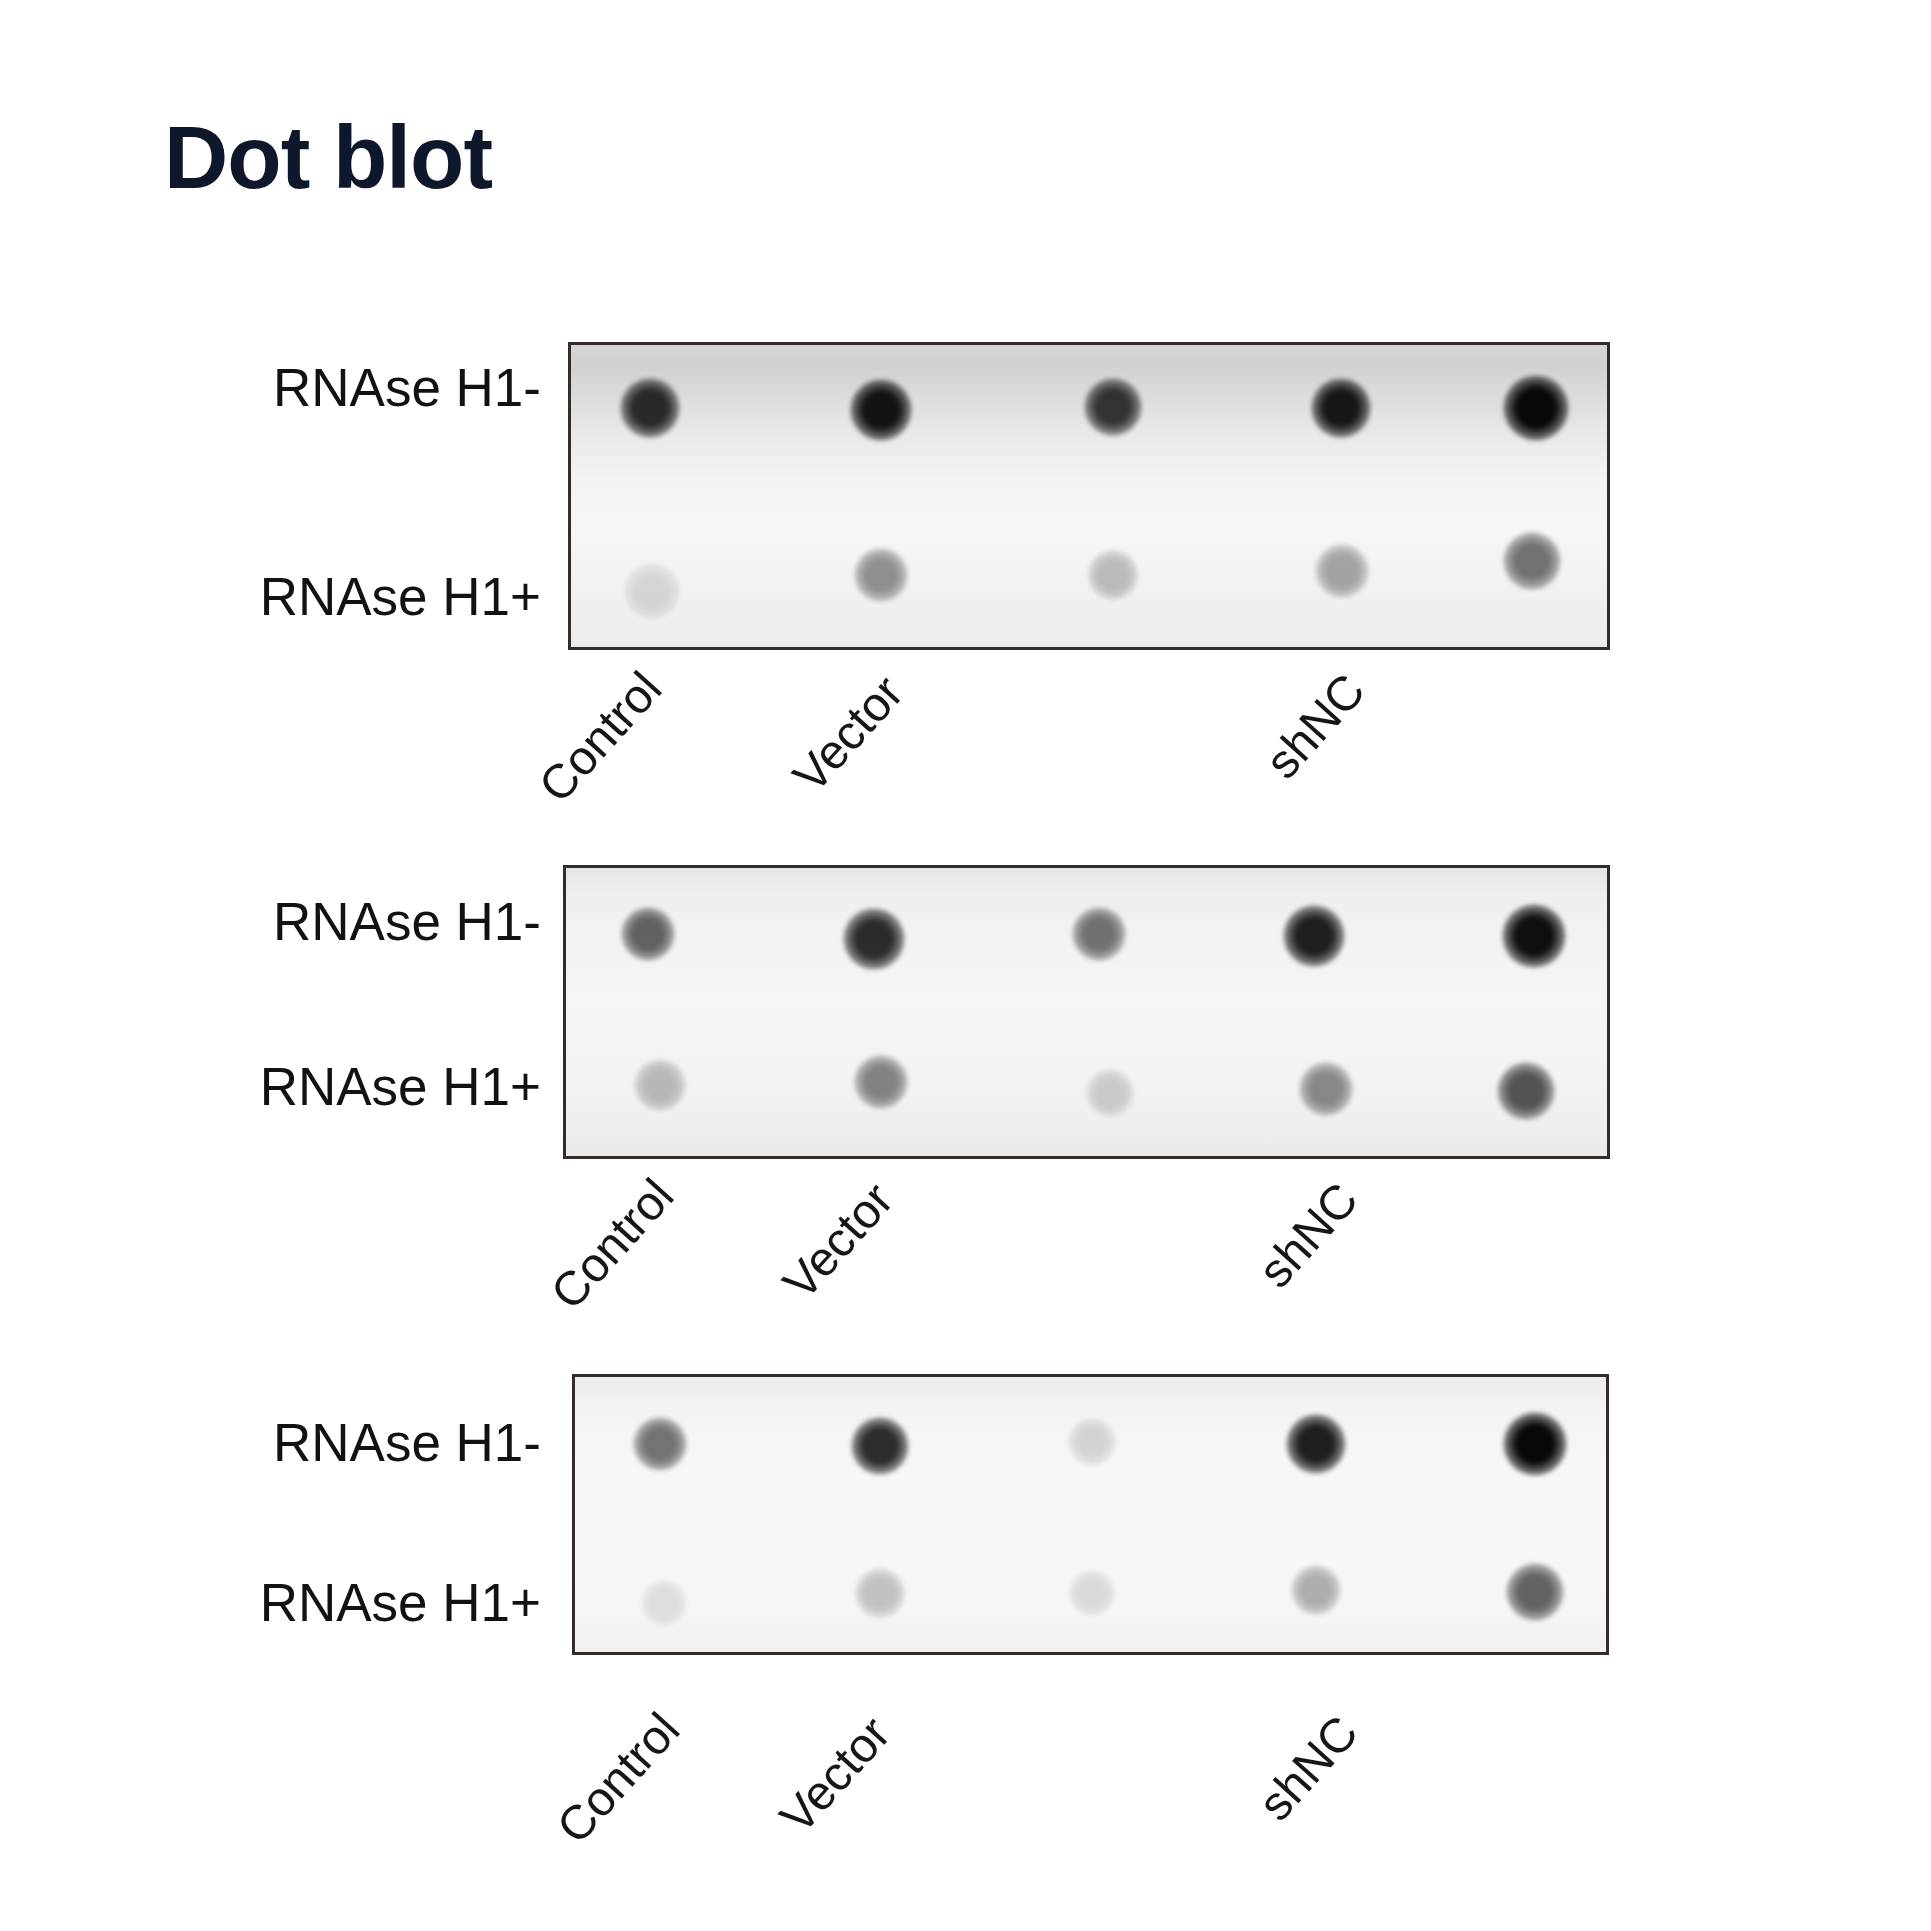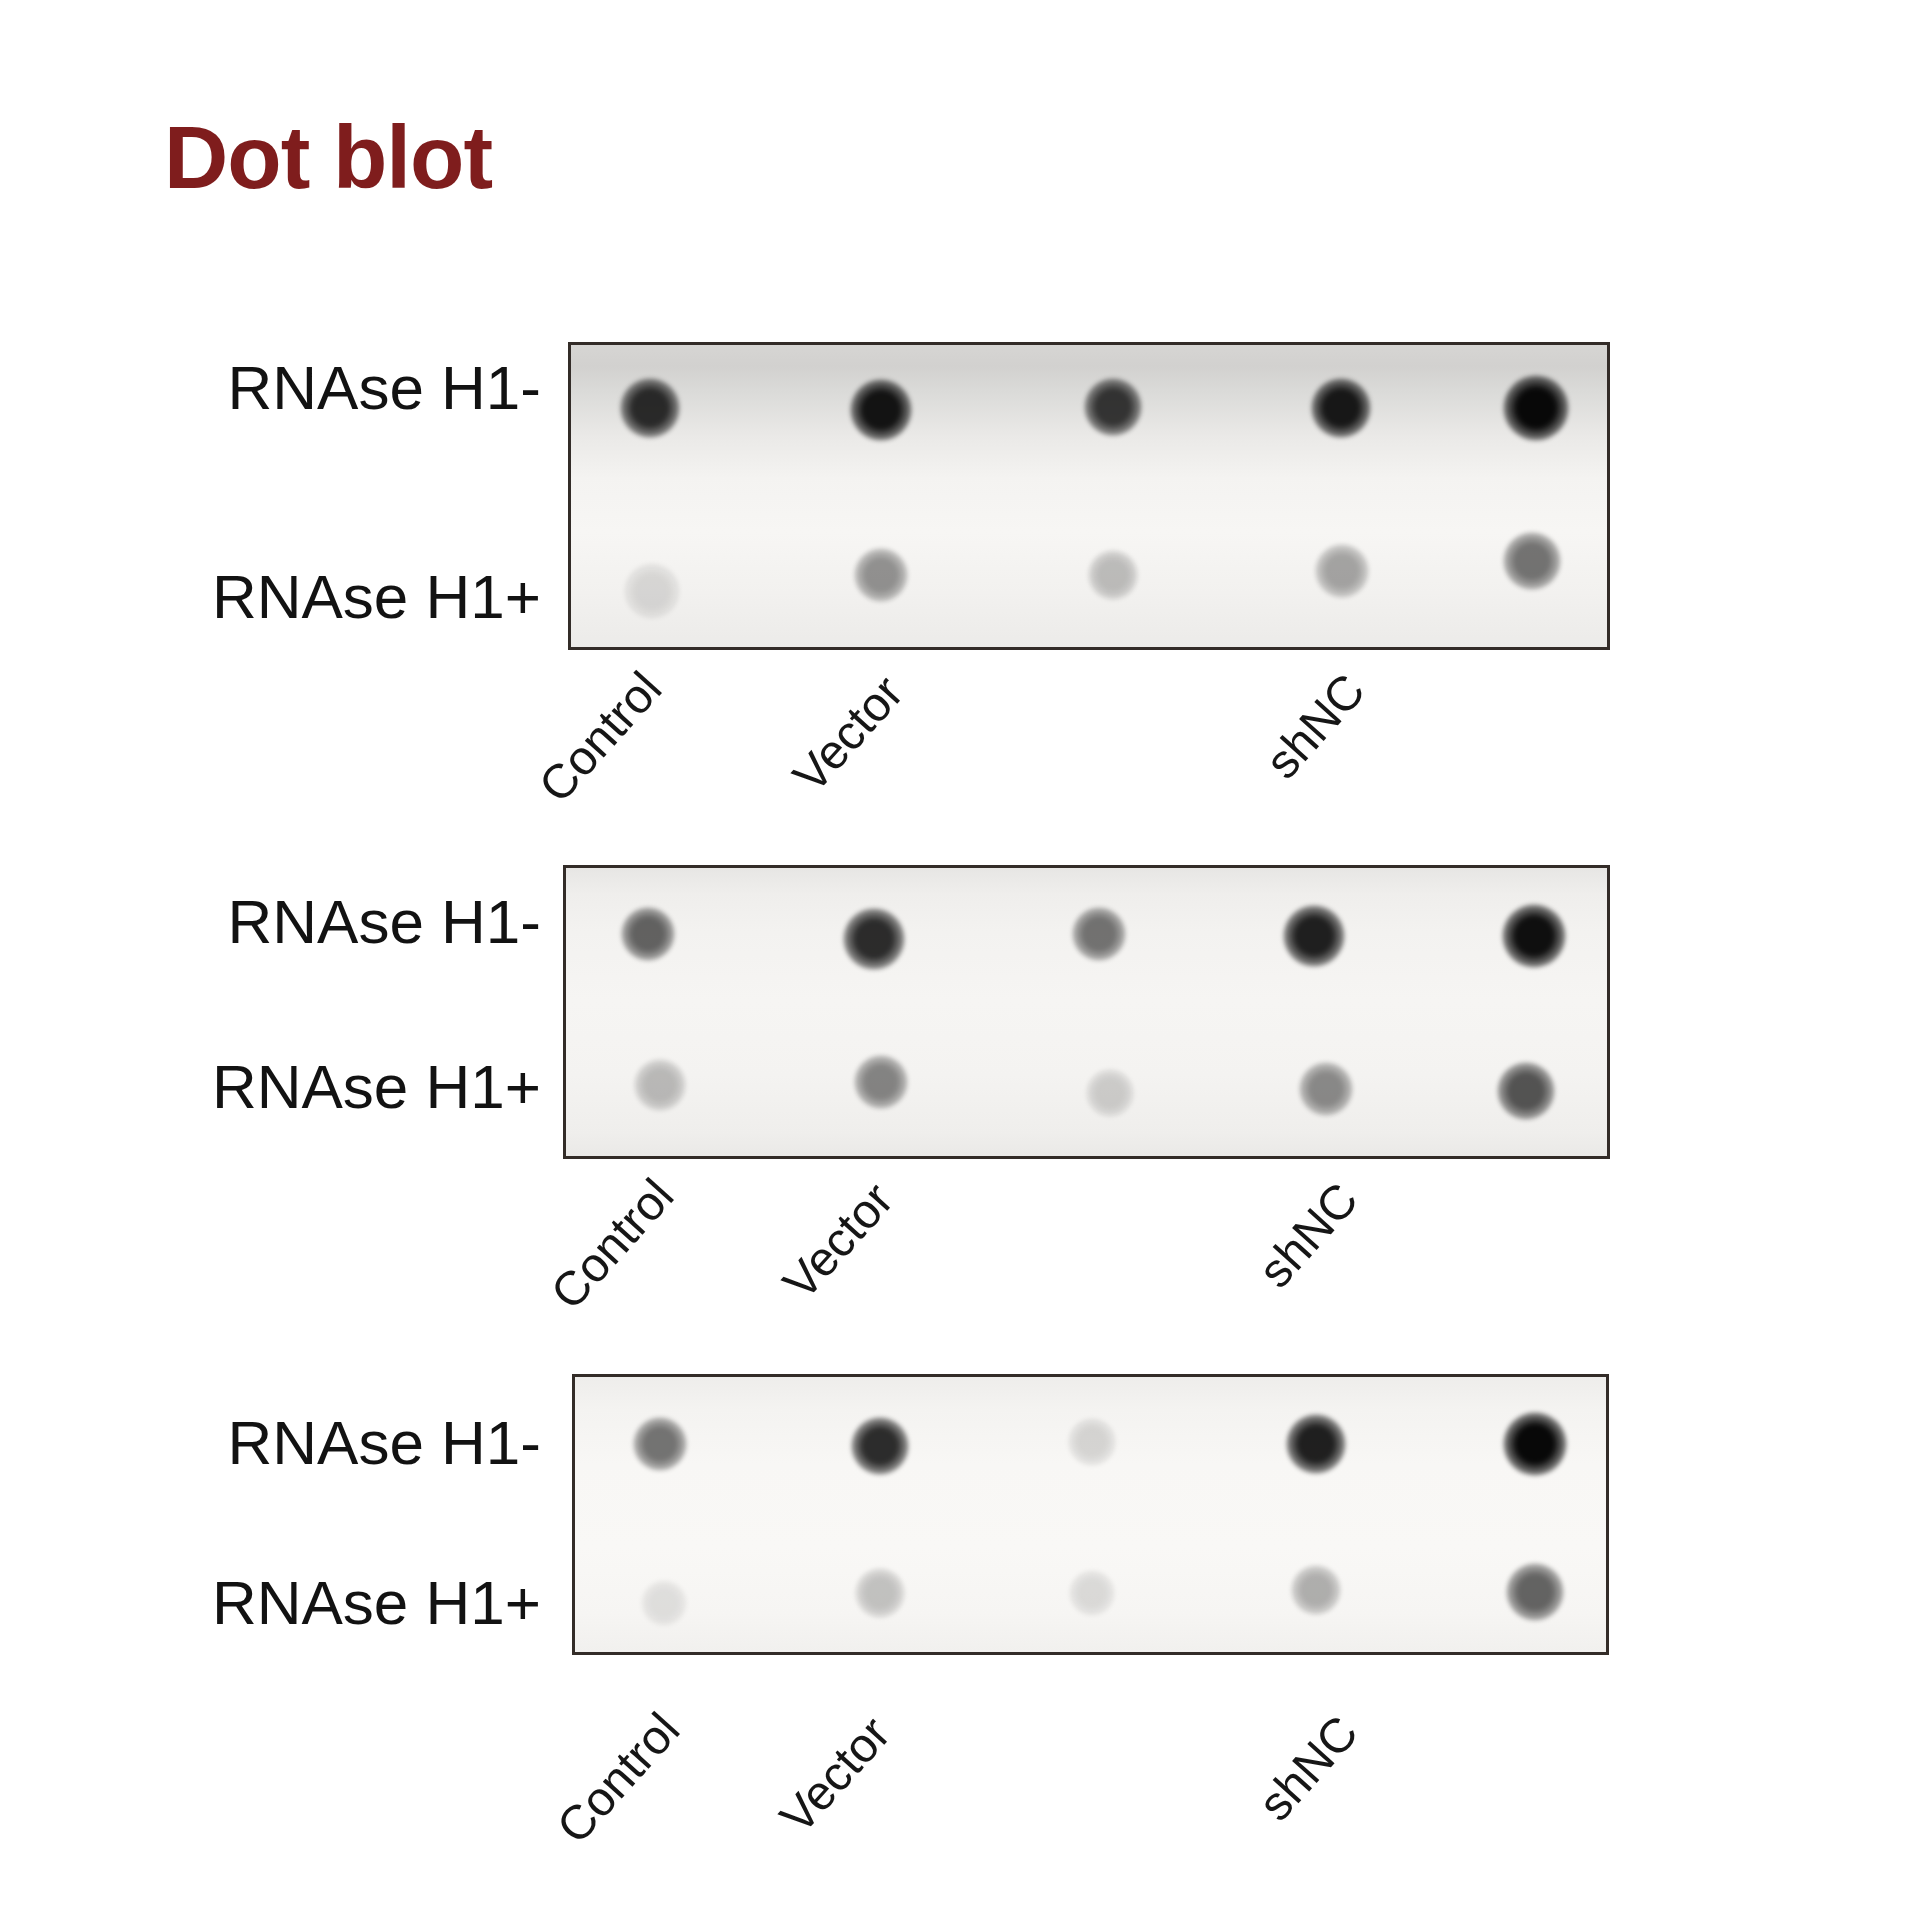--- a/index.html
+++ b/index.html
@@ -1,40 +1,40 @@
 <!DOCTYPE html>
 <html><head>
 <meta charset="utf-8">
 <style>
   html,body{margin:0;padding:0;background:#ffffff;}
   body{width:1931px;height:1931px;position:relative;overflow:hidden;
        font-family:"Liberation Sans","DejaVu Sans",sans-serif;}
 
   
   .fig-title{position:absolute;left:164px;top:106px;font-size:89px;font-weight:bold;
-             letter-spacing:-1px;color:#7f1d1d;white-space:nowrap;}
+             letter-spacing:-1px;color:#0f172a;white-space:nowrap;}
 
   
   .blot{position:absolute;border:3.9px solid #332c28;box-sizing:border-box;}
   #blot1{left:568px;top:342px;width:1042px;height:308px;
          background:linear-gradient(180deg,#d6d5d3 0%,#d2d1cf 7%,#dadad8 15%,
                     #eae9e7 30%,#f4f3f1 44%,#f7f6f4 62%,#f2f1ef 82%,#ecebe9 100%);}
   #blot2{left:563px;top:865px;width:1047px;height:294px;
          background:linear-gradient(180deg,#e7e6e4 0%,#efeeec 9%,#f3f2f0 22%,
                     #f6f5f3 46%,#f4f3f1 72%,#efeeec 92%,#eae9e7 100%);}
   #blot3{left:572px;top:1374px;width:1037px;height:281px;
          background:linear-gradient(180deg,#eeedeb 0%,#f4f3f1 12%,#f8f7f5 32%,
                     #f9f8f6 62%,#f6f5f3 86%,#f1f0ee 100%);}
 
   
   .dot{position:absolute;transform:translate(-50%,-50%);border-radius:50%;
        filter:blur(1.9px);}
 
   
-  .rowlabel{position:absolute;right:1390px;font-size:62px;line-height:58px;
+  .rowlabel{position:absolute;right:1390px;font-size:53px;line-height:58px;
             color:#121212;white-space:nowrap;}
   #rl1m{top:359px}  #rl1p{top:568px}
   #rl2m{top:893px}  #rl2p{top:1058px}
   #rl3m{top:1414px} #rl3p{top:1574px}
 
   
   .lanelabel{position:absolute;font-size:48px;color:#161616;white-space:nowrap;
              transform:translate(-50%,-50%) rotate(-48deg);}
   #ll1a{left:600px;top:737px}  #ll1b{left:848px;top:734px}  #ll1c{left:1315px;top:726px}
   #ll2a{left:612px;top:1244px} #ll2b{left:838px;top:1241px} #ll2c{left:1308px;top:1235px}

